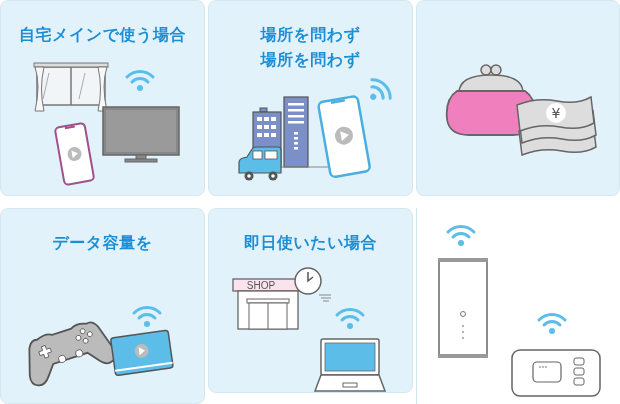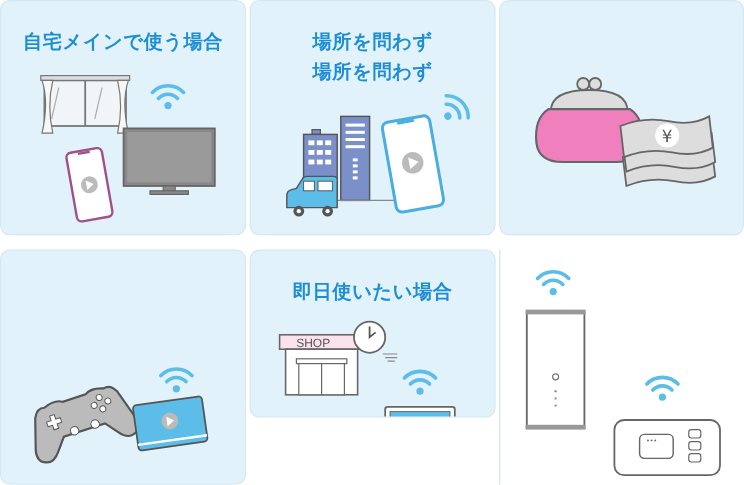--- a/index.html
+++ b/index.html
@@ -134,20 +134,21 @@
       <path d="M102 130 q20 -8 40 -4 q20 4 34 -4 l3 24 q-14 8 -34 4 q-20 -4 -40 4z" fill="#ddd" stroke="#666" stroke-width="1.5"></path>
       <path d="M102 118 q20 -8 40 -4 q20 4 34 -4 l3 24 q-14 8 -34 4 q-20 -4 -40 4z" fill="#ddd" stroke="#666" stroke-width="1.5"></path>
       <path d="M100 104 q20 -8 40 -4 q20 4 34 -4 l3 26 q-14 8 -34 4 q-20 -4 -40 4z" fill="#ddd" stroke="#666" stroke-width="1.5"></path>
       <circle cx="139" cy="112" r="10" fill="#fff"></circle>
       <text x="139" y="117" text-anchor="middle" font-size="14" font-family="DejaVu Sans, sans-serif" fill="#555">¥</text>
     </g>
   </svg>
 </div>
 
 <div class="card" style="left:0;top:208px;width:205px;height:196px;">
+  <div class="title" style="top:20px;">データ容量を</div>
   <svg class="illus" width="205" height="196" viewBox="0 0 205 196">
     <g transform="rotate(-18 72 138)">
       <path d="M40 120 q-6 -2 -10 6 l-8 26 q-2 10 6 12 q6 2 12 -6 l8 -10 l36 0 l8 10 q6 8 12 6 q8 -2 6 -12 l-8 -26 q-4 -8 -10 -6 q-10 -4 -16 0 l-20 0 q-6 -4 -16 0z" fill="#bbb" stroke="#555" stroke-width="1.8"></path>
       <path d="M38 132 l4 0 l0 -4 l4 0 l0 4 l4 0 l0 4 l-4 0 l0 4 l-4 0 l0 -4 l-4 0z" fill="#fff" stroke="#555" stroke-width="0.8"></path>
       <circle cx="86" cy="126" r="2.5" fill="#fff" stroke="#555" stroke-width="0.8"></circle>
       <circle cx="92" cy="131" r="2.5" fill="#fff" stroke="#555" stroke-width="0.8"></circle>
       <circle cx="80" cy="131" r="2.5" fill="#fff" stroke="#555" stroke-width="0.8"></circle>
       <circle cx="86" cy="136" r="2.5" fill="#fff" stroke="#555" stroke-width="0.8"></circle>
       <circle cx="58" cy="146" r="3.5" fill="#fff" stroke="#555" stroke-width="0.8"></circle>
       <circle cx="76" cy="146" r="3.5" fill="#fff" stroke="#555" stroke-width="0.8"></circle>
@@ -161,21 +162,21 @@
       </g>
     </g>
     <g transform="translate(146,104)" fill="none" stroke="#5bbde8" stroke-width="3" stroke-linecap="round">
       <path d="M-13 0 a18 18 0 0 1 26 0"></path>
       <path d="M-8 5 a11 11 0 0 1 16 0"></path>
       <circle cx="0" cy="11" r="3" fill="#5bbde8" stroke="none"></circle>
     </g>
   </svg>
 </div>
 
-<div class="card" style="left:208px;top:208px;width:205px;height:140px;">
+<div class="card" style="left:208px;top:208px;width:205px;height:185px;">
   <div class="title" style="top:20px;">即日使いたい場合</div>
   <svg class="illus" width="205" height="196" viewBox="0 0 205 196">
     <g>
       <rect x="24" y="70" width="68" height="12" fill="#fbe3ee" stroke="#666" stroke-width="1.3"></rect>
       <text x="52" y="80" text-anchor="middle" font-size="10" font-family="Liberation Sans, sans-serif" fill="#555">SHOP</text>
       <rect x="29" y="82" width="60" height="38" fill="#fff" stroke="#666" stroke-width="1.3"></rect>
       <rect x="38" y="90" width="42" height="4" fill="#fff" stroke="#666" stroke-width="1"></rect>
       <rect x="40" y="94" width="38" height="26" fill="#fff" stroke="#666" stroke-width="1"></rect>
       <line x1="59" y1="94" x2="59" y2="120" stroke="#666" stroke-width="1"></line>
     </g>

